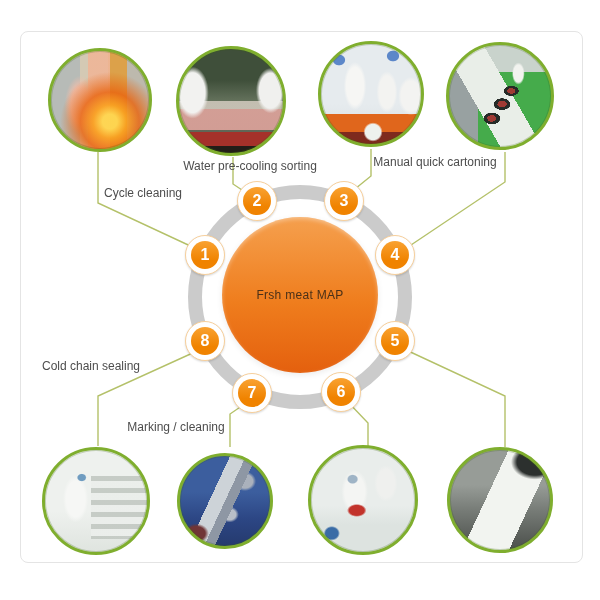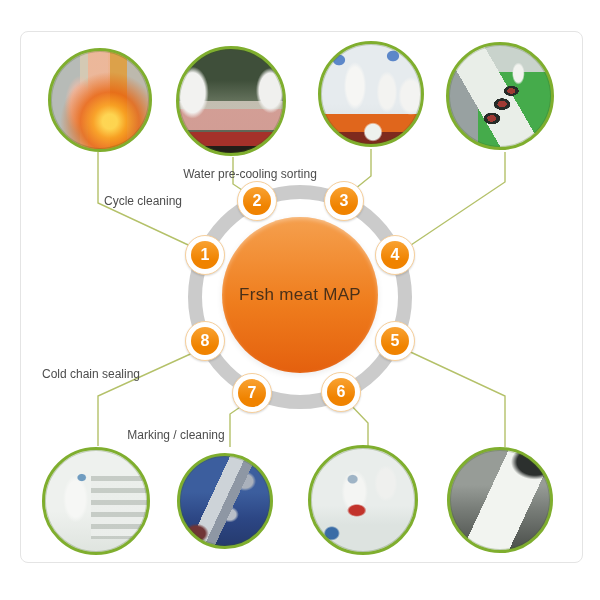--- a/index.html
+++ b/index.html
@@ -15,21 +15,21 @@
   .ring{fill:none;stroke:var(--ring-gray,#cbcbcb);stroke-width:14;}
   .connector{fill:none;stroke:var(--connector-green,#b4c169);stroke-width:1.4;}
 
   .center-circle{
     position:absolute;left:222px;top:217px;width:156px;height:156px;border-radius:50%;
     background:linear-gradient(180deg,#f5a04e 0%,#ef7d1d 55%,#e4600e 100%);
     display:flex;align-items:center;justify-content:center;z-index:3;
     box-shadow:inset 0 2px 4px rgba(255,255,255,.35), 0 2px 6px rgba(0,0,0,.08);
   }
   .center-label{
-    font-size:17px;color:var(--center-text-color,#4a3018);letter-spacing:.3px;
+    font-size:12px;color:var(--center-text-color,#4a3018);letter-spacing:.3px;
   }
 
   .badge{
     position:absolute;width:40px;height:40px;border-radius:50%;background:#fff;
     border:1px solid #f7cf9b;box-sizing:border-box;z-index:4;
     display:flex;align-items:center;justify-content:center;
     box-shadow:0 1px 2px rgba(0,0,0,.15);
   }
   .badge-inner{
     width:28px;height:28px;border-radius:50%;
@@ -37,21 +37,21 @@
     display:flex;align-items:center;justify-content:center;
   }
   .badge-num{color:var(--badge-number-color,#ffffff);font-size:16px;font-weight:bold;line-height:1;}
   .badge-1{left:185px;top:235px;} .badge-2{left:237px;top:181px;}
   .badge-3{left:324px;top:181px;} .badge-4{left:375px;top:235px;}
   .badge-5{left:375px;top:321px;} .badge-6{left:321px;top:372px;}
   .badge-7{left:232px;top:373px;} .badge-8{left:185px;top:321px;}
 
   .label{
     position:absolute;transform:translateX(-50%);white-space:nowrap;
-    font-size:12px;color:var(--label-color,#4d4d4d);z-index:5;margin-top:8px;
+    font-size:12px;color:var(--label-color,#4d4d4d);z-index:5;
   }
   .label-1{left:143px;top:186px;} .label-2{left:250px;top:159px;}
   .label-3{left:435px;top:155px;} .label-4{left:498px;top:229px;text-align:center;line-height:16px;}
   .label-4 span{display:block;}
   .label-5{left:518px;top:356px;} .label-6{left:392px;top:423px;}
   .label-7{left:176px;top:420px;} .label-8{left:91px;top:359px;}
 
   .photo{
     position:absolute;border-radius:50%;box-sizing:border-box;z-index:2;
     border:3px solid var(--photo-border-green,#7fae2e);
@@ -187,15 +187,16 @@
       </span>
   </div>
   <div class="badge badge-8">
     <span class="badge-inner">
         <span class="badge-num">8</span>
       </span>
   </div>
 
   <div class="label label-1">Cycle cleaning</div>
   <div class="label label-2">Water pre-cooling sorting</div>
+  <div class="label label-3">Manual quick cartoning</div>
   <div class="label label-7">Marking / cleaning</div>
   <div class="label label-8">Cold chain sealing</div>
 </div>
 
 </body></html>

